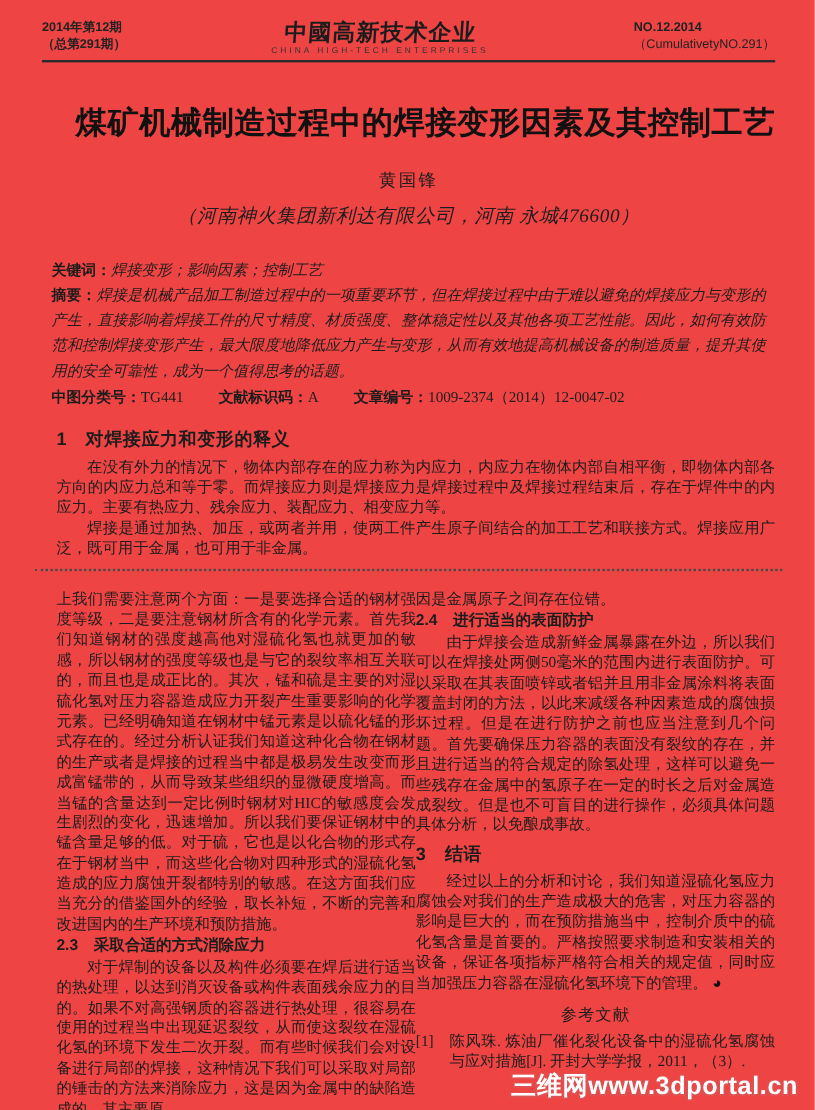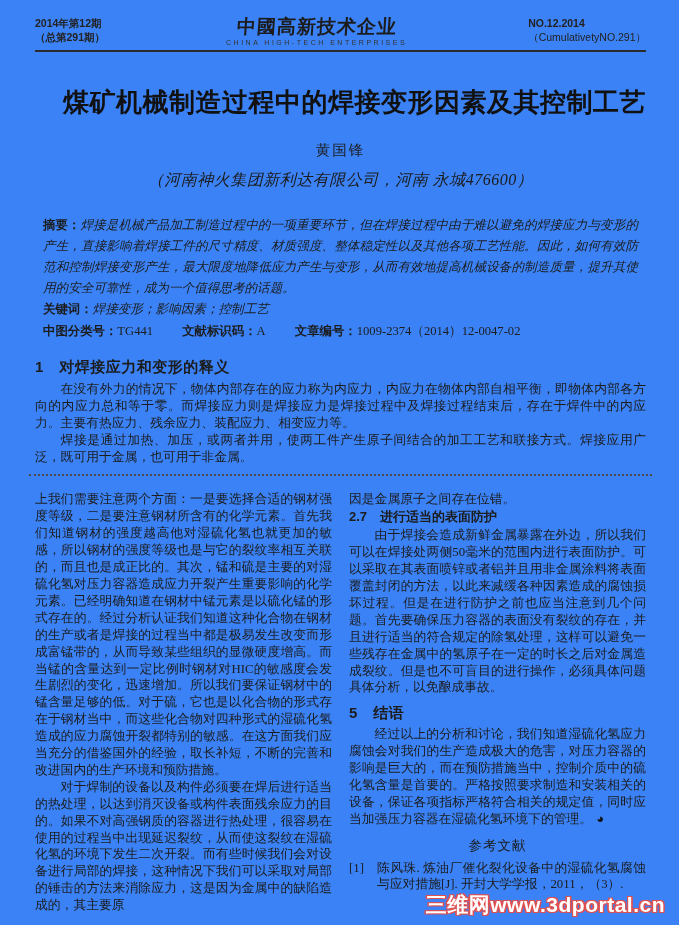--- a/index.html
+++ b/index.html
@@ -1,20 +1,20 @@
 <!DOCTYPE html>
 <html><head>
 <meta charset="utf-8">
 <style>
   * { margin: 0; padding: 0; box-sizing: border-box; }
   html, body { background: #e8e8e6; }
   .page {
     width: 679px; height: 925px;
     margin: 0 auto;
-    background: #3b82f6;
+    background: #ef4444;
     position: relative;
     padding: 14px 33px 10px 35px;
     overflow: hidden;
     font-family: "Liberation Serif", "DejaVu Serif", serif;
     color: #1c1c1c;
   }
 
   
   .jheader { display: flex; justify-content: space-between; align-items: center; }
   .jh-left, .jh-right { font-size: 10.5px; font-weight: bold; line-height: 14px; font-family: "Liberation Sans", sans-serif; color: #222; }
@@ -32,21 +32,21 @@
 
   
   .abstract-block { margin: 24px 8px 0 8px; font-size: 12.6px; line-height: 21px; text-align: justify; }
   .abstract-text, .keywords-text { font-style: italic; }
   .blabel { font-weight: bold; font-style: normal; font-family: "Liberation Sans", sans-serif; font-size: 12.4px; }
   .meta-line { margin-top: 1px; }
   .meta-line .grp { margin-right: 26px; white-space: nowrap; }
   .meta-val { font-style: normal; }
 
   
-  .columns { display: flex; gap: 17px; margin-top: 15px; }
+  .columns { display: flex; margin-top: 15px; margin-left: 12px; }
   .col { flex: 1; min-width: 0; font-size: 12.8px; line-height: 16.9px; text-align: justify; }
   .col p { text-indent: 2em; }
   .col p.no-indent { text-indent: 0; }
   .sec-h1 { font-size: 15px; font-weight: bold; font-family: "Liberation Sans", sans-serif; margin: 2px 0 5px 0; letter-spacing: 0.5px; }
   .sec-h2 { font-size: 13px; font-weight: bold; font-family: "Liberation Sans", sans-serif; margin: 1px 0 1px 0; }
   .sec-h1.conclusion { margin-top: 9px; margin-bottom: 4px; }
 
   .dotted-divider { border: 0; border-top: 2px dotted #4a4a4a; margin: 9px -6px 7px -6px; }
 
   
@@ -88,24 +88,24 @@
     </div>
   </div>
   <hr class="header-rule">
 
   <h1 class="title">煤矿机械制造过程中的焊接变形因素及其控制工艺</h1>
   <div class="author">黄国锋</div>
   <div class="affiliation">（河南神火集团新利达有限公司，河南 永城476600）</div>
 
   <div class="abstract-block">
     <div>
-      <span class="blabel">摘要：</span><span class="abstract-text">焊接是机械产品加工制造过程中的一项重要环节，但在焊接过程中由于难以避免的焊接应力与变形的产生，直接影响着焊接工件的尺寸精度、材质强度、整体稳定性以及其他各项工艺性能。因此，如何有效防范和控制焊接变形产生，最大限度地降低应力产生与变形，从而有效地提高机械设备的制造质量，提升其使用的安全可靠性，成为一个值得思考的话题。</span>
+      <span class="blabel">关键词：</span><span class="keywords-text">焊接变形；影响因素；控制工艺</span>
     </div>
     <div>
-      <span class="blabel">关键词：</span><span class="keywords-text">焊接变形；影响因素；控制工艺</span>
+      <span class="blabel">摘要：</span><span class="abstract-text">焊接是机械产品加工制造过程中的一项重要环节，但在焊接过程中由于难以避免的焊接应力与变形的产生，直接影响着焊接工件的尺寸精度、材质强度、整体稳定性以及其他各项工艺性能。因此，如何有效防范和控制焊接变形产生，最大限度地降低应力产生与变形，从而有效地提高机械设备的制造质量，提升其使用的安全可靠性，成为一个值得思考的话题。</span>
     </div>
     <div class="meta-line">
       <span class="grp"><span class="blabel">中图分类号：</span><span class="meta-val">TG441</span></span>
       <span class="grp"><span class="blabel">文献标识码：</span><span class="meta-val">A</span></span>
       <span class="grp"><span class="blabel">文章编号：</span><span class="meta-val">1009-2374（2014）12-0047-02</span></span>
     </div>
   </div>
 
   <div class="columns">
     <div class="col">
@@ -113,27 +113,28 @@
       <p>在没有外力的情况下，物体内部存在的应力称为内应力，内应力在物体内部自相平衡，即物体内部各方向的内应力总和等于零。而焊接应力则是焊接应力是焊接过程中及焊接过程结束后，存在于焊件中的内应力。主要有热应力、残余应力、装配应力、相变应力等。</p>
       <p>焊接是通过加热、加压，或两者并用，使两工件产生原子间结合的加工工艺和联接方式。焊接应用广泛，既可用于金属，也可用于非金属。</p>
     </div>
   </div>
 
   <hr class="dotted-divider">
 
   <div class="columns">
     <div class="col">
       <p class="no-indent">上我们需要注意两个方面：一是要选择合适的钢材强度等级，二是要注意钢材所含有的化学元素。首先我们知道钢材的强度越高他对湿硫化氢也就更加的敏感，所以钢材的强度等级也是与它的裂纹率相互关联的，而且也是成正比的。其次，锰和硫是主要的对湿硫化氢对压力容器造成应力开裂产生重要影响的化学元素。已经明确知道在钢材中锰元素是以硫化锰的形式存在的。经过分析认证我们知道这种化合物在钢材的生产或者是焊接的过程当中都是极易发生改变而形成富锰带的，从而导致某些组织的显微硬度增高。而当锰的含量达到一定比例时钢材对HIC的敏感度会发生剧烈的变化，迅速增加。所以我们要保证钢材中的锰含量足够的低。对于硫，它也是以化合物的形式存在于钢材当中，而这些化合物对四种形式的湿硫化氢造成的应力腐蚀开裂都特别的敏感。在这方面我们应当充分的借鉴国外的经验，取长补短，不断的完善和改进国内的生产环境和预防措施。</p>
+      <div class="sec-h2">2.3　采取合适的方式消除应力</div>
       <p>对于焊制的设备以及构件必须要在焊后进行适当的热处理，以达到消灭设备或构件表面残余应力的目的。如果不对高强钢质的容器进行热处理，很容易在使用的过程当中出现延迟裂纹，从而使这裂纹在湿硫化氢的环境下发生二次开裂。而有些时候我们会对设备进行局部的焊接，这种情况下我们可以采取对局部的锤击的方法来消除应力，这是因为金属中的缺陷造成的，其主要原</p>
     </div>
     <div class="col">
       <p class="no-indent">因是金属原子之间存在位错。</p>
-      <div class="sec-h2">2.7　进行适当的表面防护</div>
+      <div class="sec-h2">2.4　进行适当的表面防护</div>
       <p>由于焊接会造成新鲜金属暴露在外边，所以我们可以在焊接处两侧50毫米的范围内进行表面防护。可以采取在其表面喷锌或者铝并且用非金属涂料将表面覆盖封闭的方法，以此来减缓各种因素造成的腐蚀损坏过程。但是在进行防护之前也应当注意到几个问题。首先要确保压力容器的表面没有裂纹的存在，并且进行适当的符合规定的除氢处理，这样可以避免一些残存在金属中的氢原子在一定的时长之后对金属造成裂纹。但是也不可盲目的进行操作，必须具体问题具体分析，以免酿成事故。</p>
-      <div class="sec-h1 conclusion">5　结语</div>
+      <div class="sec-h1 conclusion">3　结语</div>
       <p><span>经过以上的分析和讨论，我们知道湿硫化氢应力腐蚀会对我们的生产造成极大的危害，对压力容器的影响是巨大的，而在预防措施当中，控制介质中的硫化氢含量是首要的。严格按照要求制造和安装相关的设备，保证各项指标严格符合相关的规定值，同时应当加强压力容器在湿硫化氢环境下的管理。</span><span class="end-mark">◕</span></p>
       <div class="ref-heading">参考文献</div>
       <div class="ref-row">
         <span class="ref-num">[1]</span>
         <span class="ref-text">陈风珠. 炼油厂催化裂化设备中的湿硫化氢腐蚀与应对措施[J]. 开封大学学报，2011，（3）.</span>
       </div>
 
     </div>
   </div>
 

